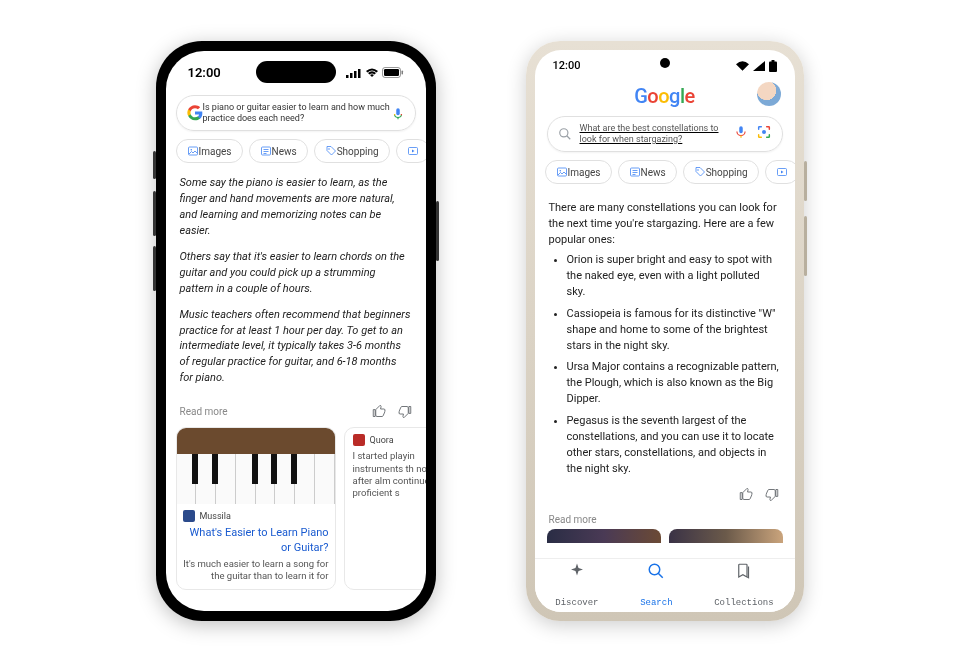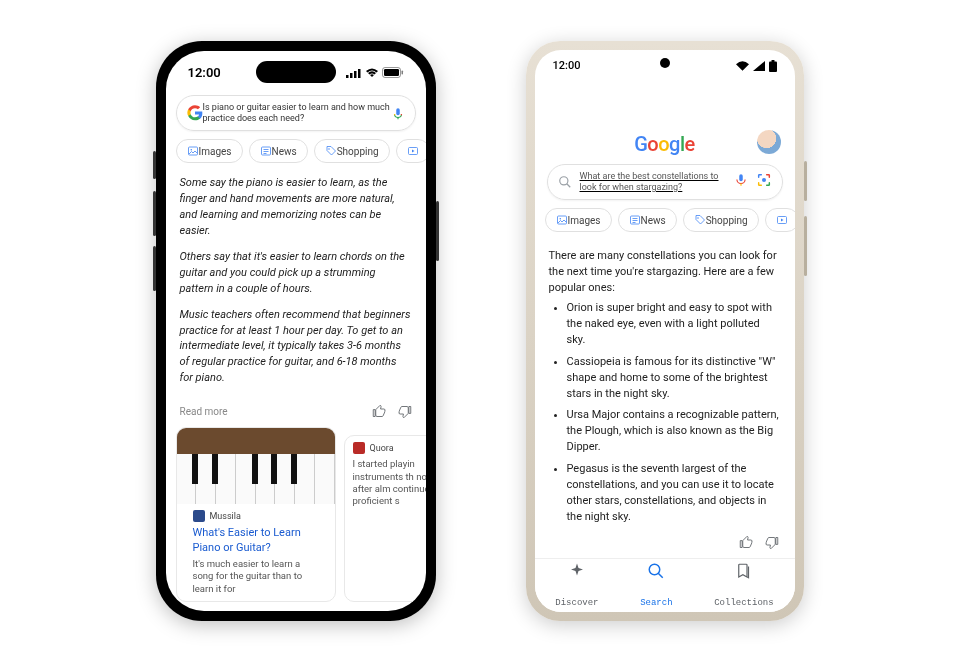--- a/index.html
+++ b/index.html
@@ -91,26 +91,26 @@
     background: linear-gradient(#6b4a2e 0%, #6b4a2e 34%, #f5f5f5 34%, #f5f5f5 100%);
     position:relative;
   }
   .piano-keys {
     position:absolute; bottom:0; left:0; right:0; height:50px;
     display:flex;
   }
   .piano-keys .wk { flex:1; background:#fafafa; border-right:1px solid #ccc; position:relative;}
   .piano-keys .wk::after { content:''; position:absolute; top:0; right:-3px; width:6px; height:30px; background:#111; z-index:1;}
   .piano-keys .wk:nth-child(3)::after, .piano-keys .wk:nth-child(7)::after, .piano-keys .wk:last-child::after { display:none;}
-  .card-body { padding:6px 16px; }
+  .card-body { padding:6px 6px;text-align:right; }
   .card-source { display:flex; align-items:center; gap:5px; font-size:9px; color:#444; margin-bottom:4px;}
   .card-source .favicon { width:12px; height:12px; border-radius:2px; }
   .card-title { font-size:11px; color:#1a5bd0; line-height:1.3; margin-bottom:3px;}
   .card-snippet { font-size:9.5px; color:#555; line-height:1.3;}
-  .card-small { width:120px; padding:6px 8px;margin-top:8px;}
+  .card-small { width:120px; padding:6px 8px;}
 
   
   .pixel-frame {
     width: 278px; height: 580px;
     border-radius: 34px;
     background: linear-gradient(#e7e0d4,#cfc6b6);
     padding: 9px;
     position: relative;
     box-shadow: 0 4px 20px rgba(0,0,0,.2);
   }
@@ -122,21 +122,20 @@
   .punch-hole { position:absolute; top:8px; left:50%; transform:translateX(-50%); width:10px; height:10px; background:#000; border-radius:50%; z-index:5;}
   .android-status {
     height:28px; display:flex; justify-content:space-between; align-items:center;
     padding:4px 18px 0 18px; font-size:11px; font-weight:500;
   }
   .android-indicators { display:flex; gap:4px; align-items:center;}
 
   .google-header {
     display:flex; align-items:flex-start; justify-content:center; position:relative;
     padding:6px 0 4px 0;
-    margin-top:48px;
   }
   .google-logo { font-size:20px; font-weight:500; letter-spacing:-0.5px;}
   .gg-b{color:#4285F4}.gg-r{color:#EA4335}.gg-y{color:#FBBC05}.gg-g{color:#34A853}
   .avatar {
     position:absolute; right:14px; top:4px; width:24px; height:24px; border-radius:50%;
     background: radial-gradient(circle at 40% 35%, #f4d7c2 0%, #f4d7c2 45%, #7ca9d6 46%, #7ca9d6 100%);
   }
 
   .pixel-search {
     margin:4px 12px 8px 12px; border:1px solid #e0e0e0; border-radius:22px;

